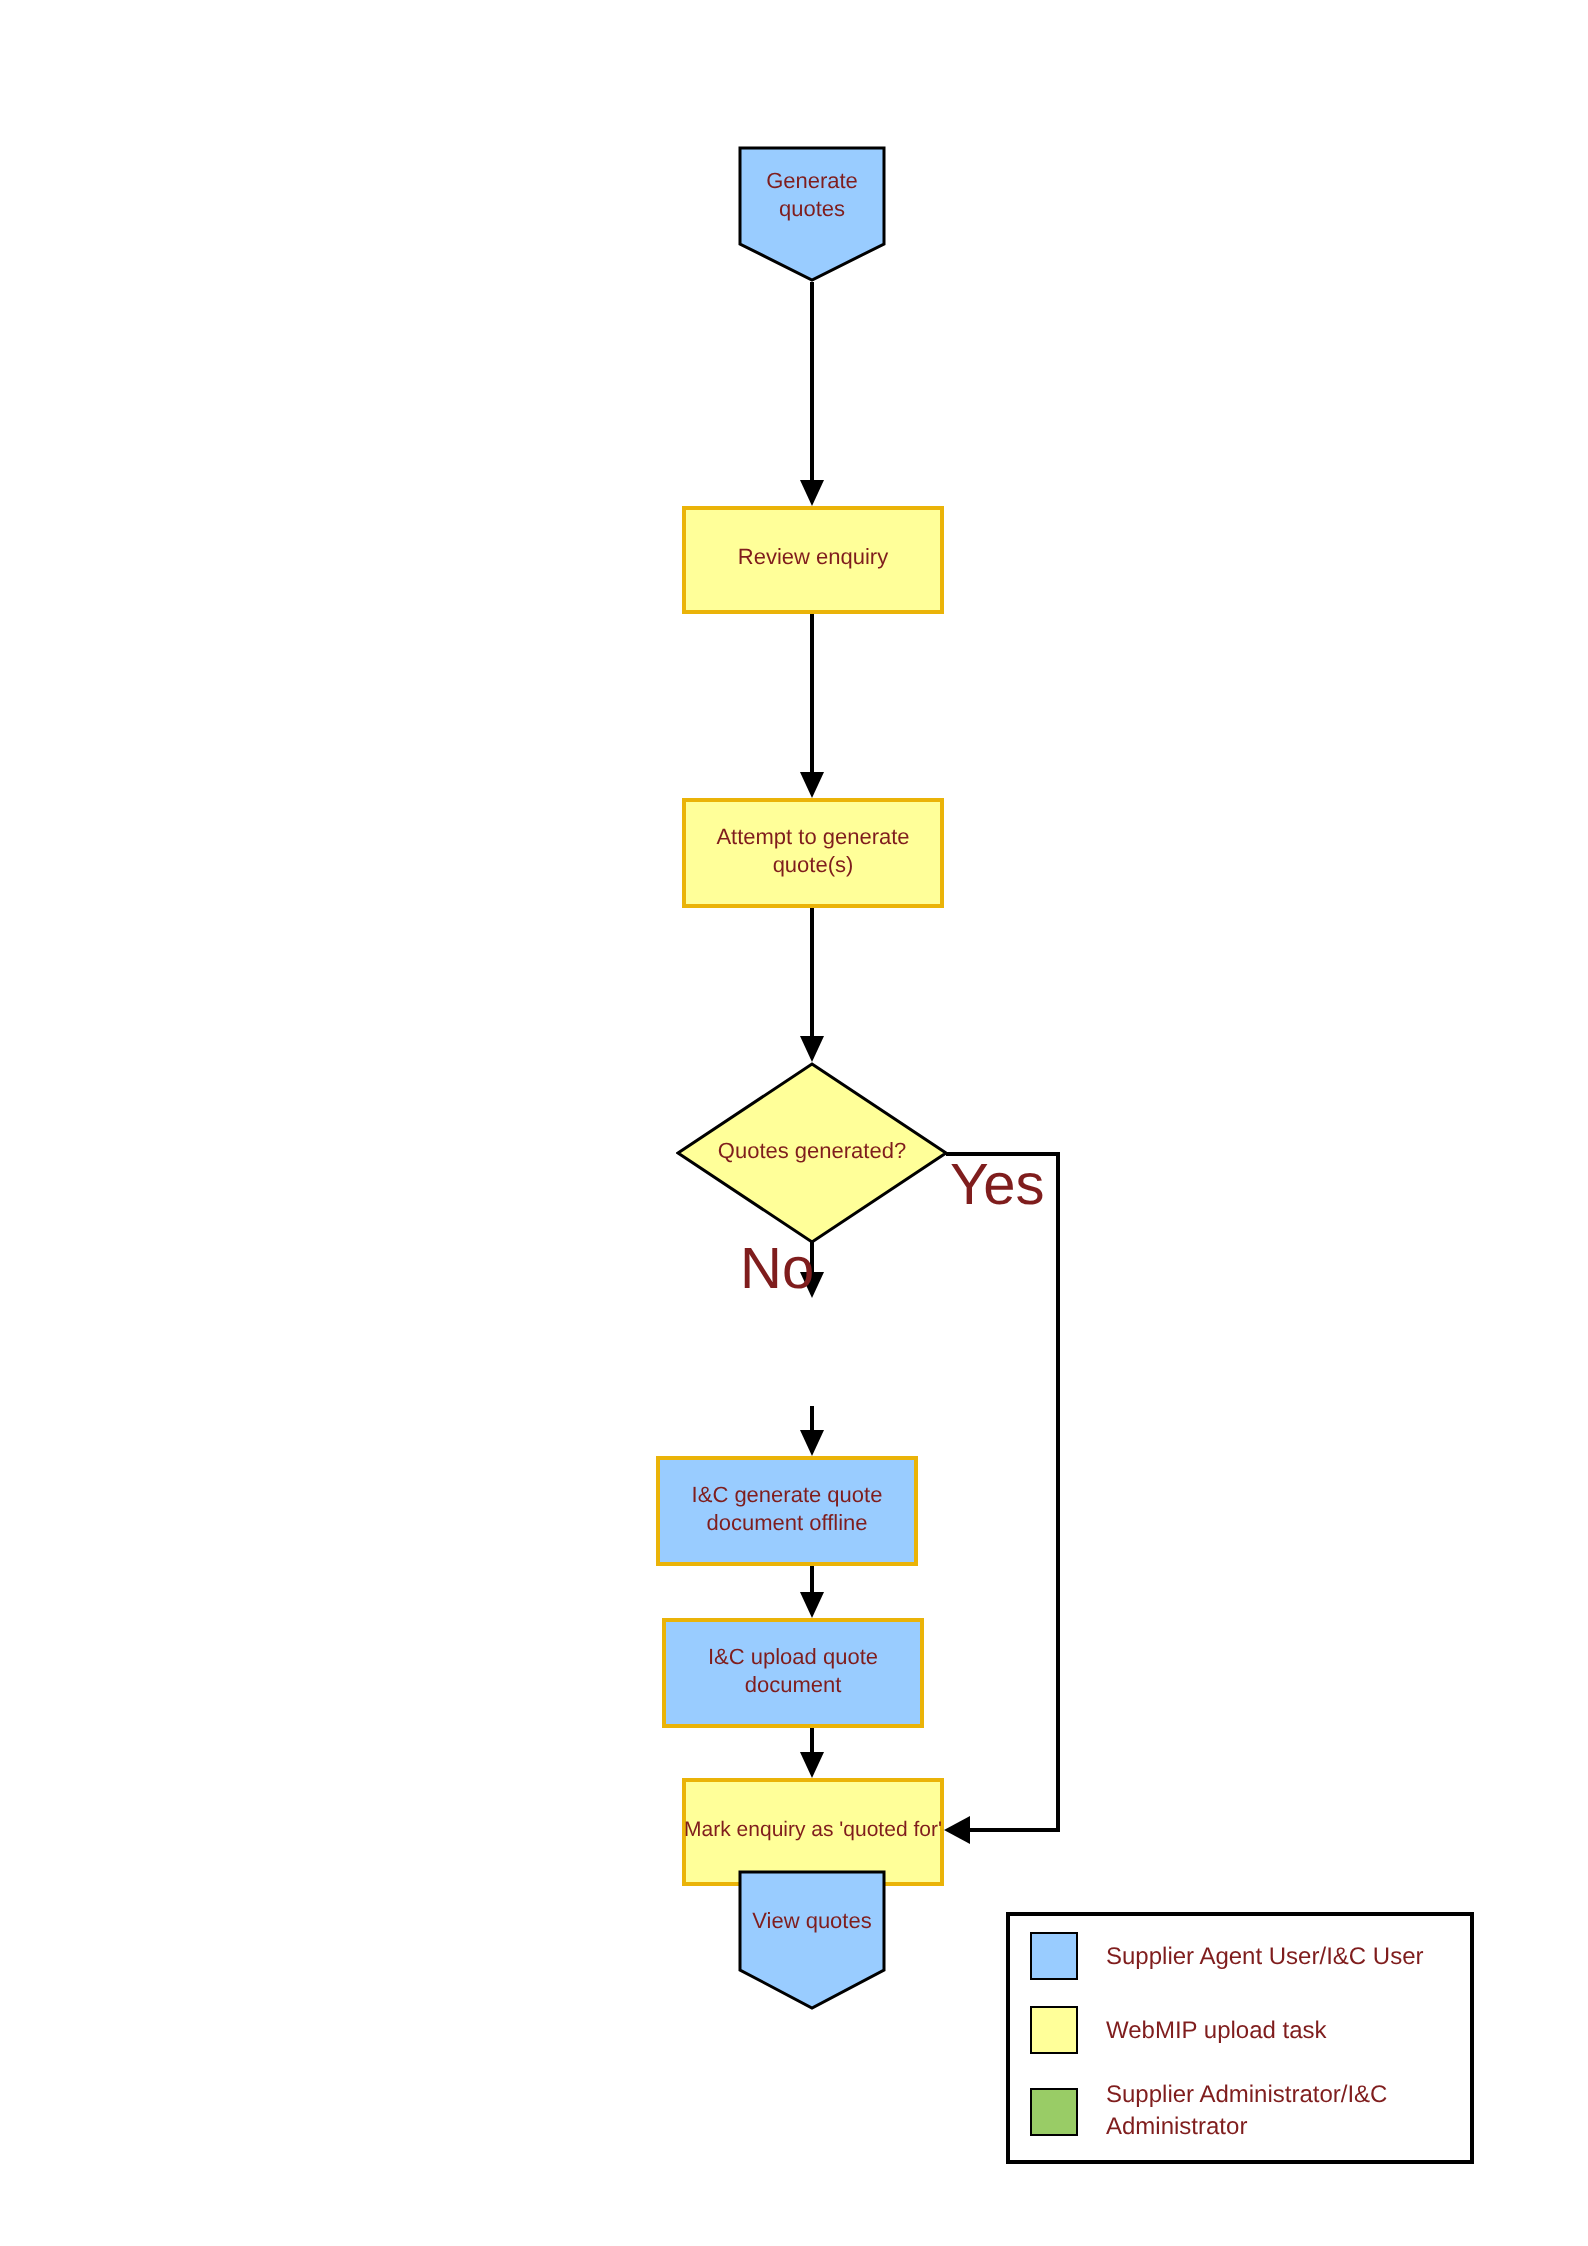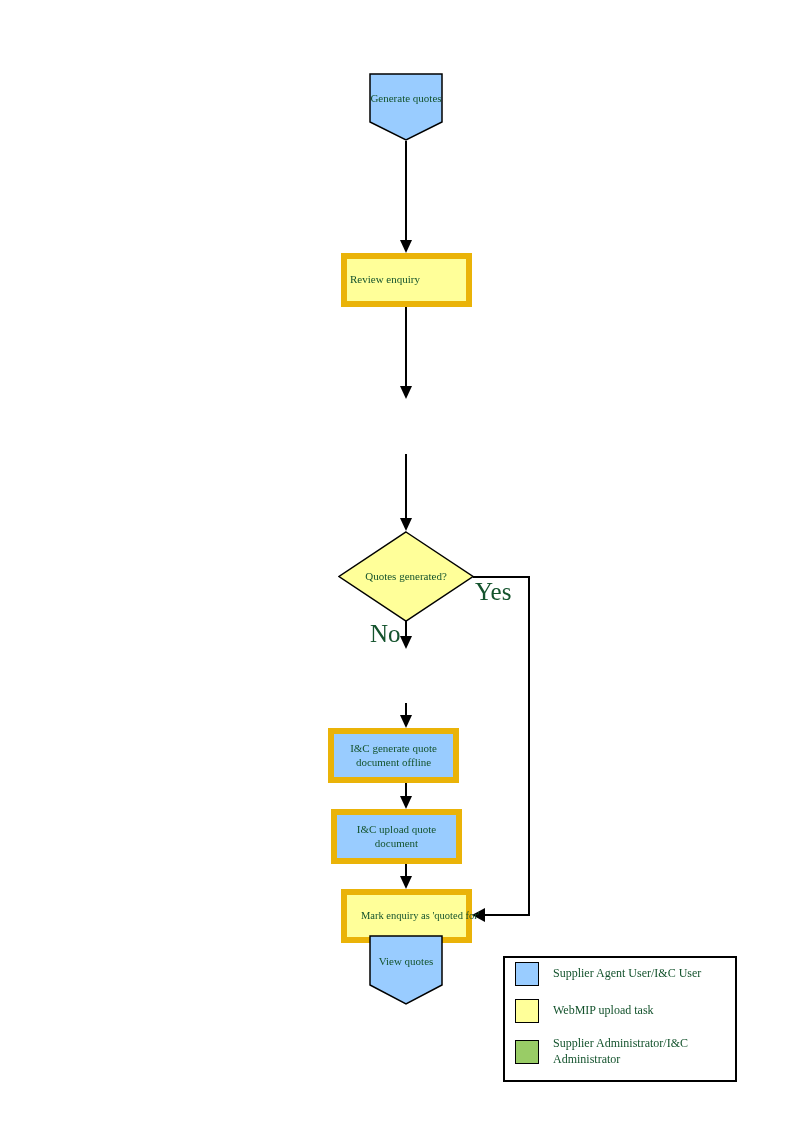--- a/index.html
+++ b/index.html
@@ -1,22 +1,22 @@
 <!DOCTYPE html>
 <html><head>
 <meta charset="utf-8">
 <style>
   html,body{margin:0;padding:0;background:#ffffff;}
   .canvas{
     position:relative;width:774px;height:1123px;background:#ffffff;overflow:hidden;
-    font-family:Liberation Serif, serif;color:#14532d;
+    font-family:Liberation Sans, sans-serif;color:#7f1d1d;
   }
   .node{
-    position:absolute;box-sizing:border-box;border:6px solid #eab308;
-    display:flex;align-items:center;justify-content:flex-start;text-align:center;
+    position:absolute;box-sizing:border-box;border:2px solid #eab308;
+    display:flex;align-items:center;justify-content:center;text-align:center;
     font-size:11px;line-height:1.25;padding:2px 3px;
   }
   .shape{position:absolute;}
   .shape svg{position:absolute;left:0;top:0;display:block;}
   .shape polygon{stroke:#000;stroke-width:1.5;}
   .shape-label{
     position:absolute;left:0;right:0;display:flex;align-items:center;justify-content:center;
     text-align:center;font-size:11px;line-height:1.25;
   }
   .vline{position:absolute;width:2px;background:#000;}
@@ -24,27 +24,27 @@
   .arrow-down{
     position:absolute;width:0;height:0;
     border-left:6px solid transparent;border-right:6px solid transparent;
     border-top:13px solid #000;
   }
   .arrow-left{
     position:absolute;width:0;height:0;
     border-top:7px solid transparent;border-bottom:7px solid transparent;
     border-right:13px solid #000;
   }
-  .branch-label{position:absolute;font-size:25px;line-height:1;white-space:nowrap;}
+  .branch-label{position:absolute;font-size:29px;line-height:1;white-space:nowrap;}
   .tight{font-size:10.5px;white-space:nowrap;padding:2px 11px;}
   .legend{
     position:absolute;left:503px;top:956px;width:234px;height:126px;
     box-sizing:border-box;border:2px solid #000;background:#fff;
-    display:flex;flex-direction:column;justify-content:flex-start;gap:13px;
-    padding:4px 10px;
+    display:flex;flex-direction:column;justify-content:center;gap:13px;
+    padding:24px 10px;
   }
   .legend-row{display:flex;align-items:center;gap:14px;}
   .swatch{
     width:24px;height:24px;box-sizing:border-box;border:1px solid #000;flex:0 0 auto;
   }
   .legend-label{font-size:12px;line-height:1.3;}
 </style>
 </head>
 <body>
 
@@ -60,20 +60,23 @@
   <div class="vline" style="left:405px;top:141px;height:99px"></div>
   <div class="arrow-down" style="left:400px;top:240px"></div>
 
   <div class="node" style="left: 341px; top: 253px; width: 131px; height: 54px; background-color: rgb(255, 255, 153);">
     <span>Review enquiry</span>
   </div>
 
   <div class="vline" style="left:405px;top:307px;height:79px"></div>
   <div class="arrow-down" style="left:400px;top:386px"></div>
 
+  <div class="node" style="left: 341px; top: 399px; width: 131px; height: 55px; background-color: rgb(255, 255, 153);">
+    <span>Attempt to generate quote(s)</span>
+  </div>
 
   <div class="vline" style="left:405px;top:454px;height:64px"></div>
   <div class="arrow-down" style="left:400px;top:518px"></div>
 
   <div class="shape" style="left:338px;top:531px;width:136px;height:91px">
     <svg width="136" height="91" viewBox="0 0 136 91">
       <polygon points="68,1 135,45.5 68,90 1,45.5" fill="#FFFF99"></polygon>
     </svg>
     <div class="shape-label" style="top:0;height:91px;left:18px;right:18px">Quotes generated?</div>
   </div>

